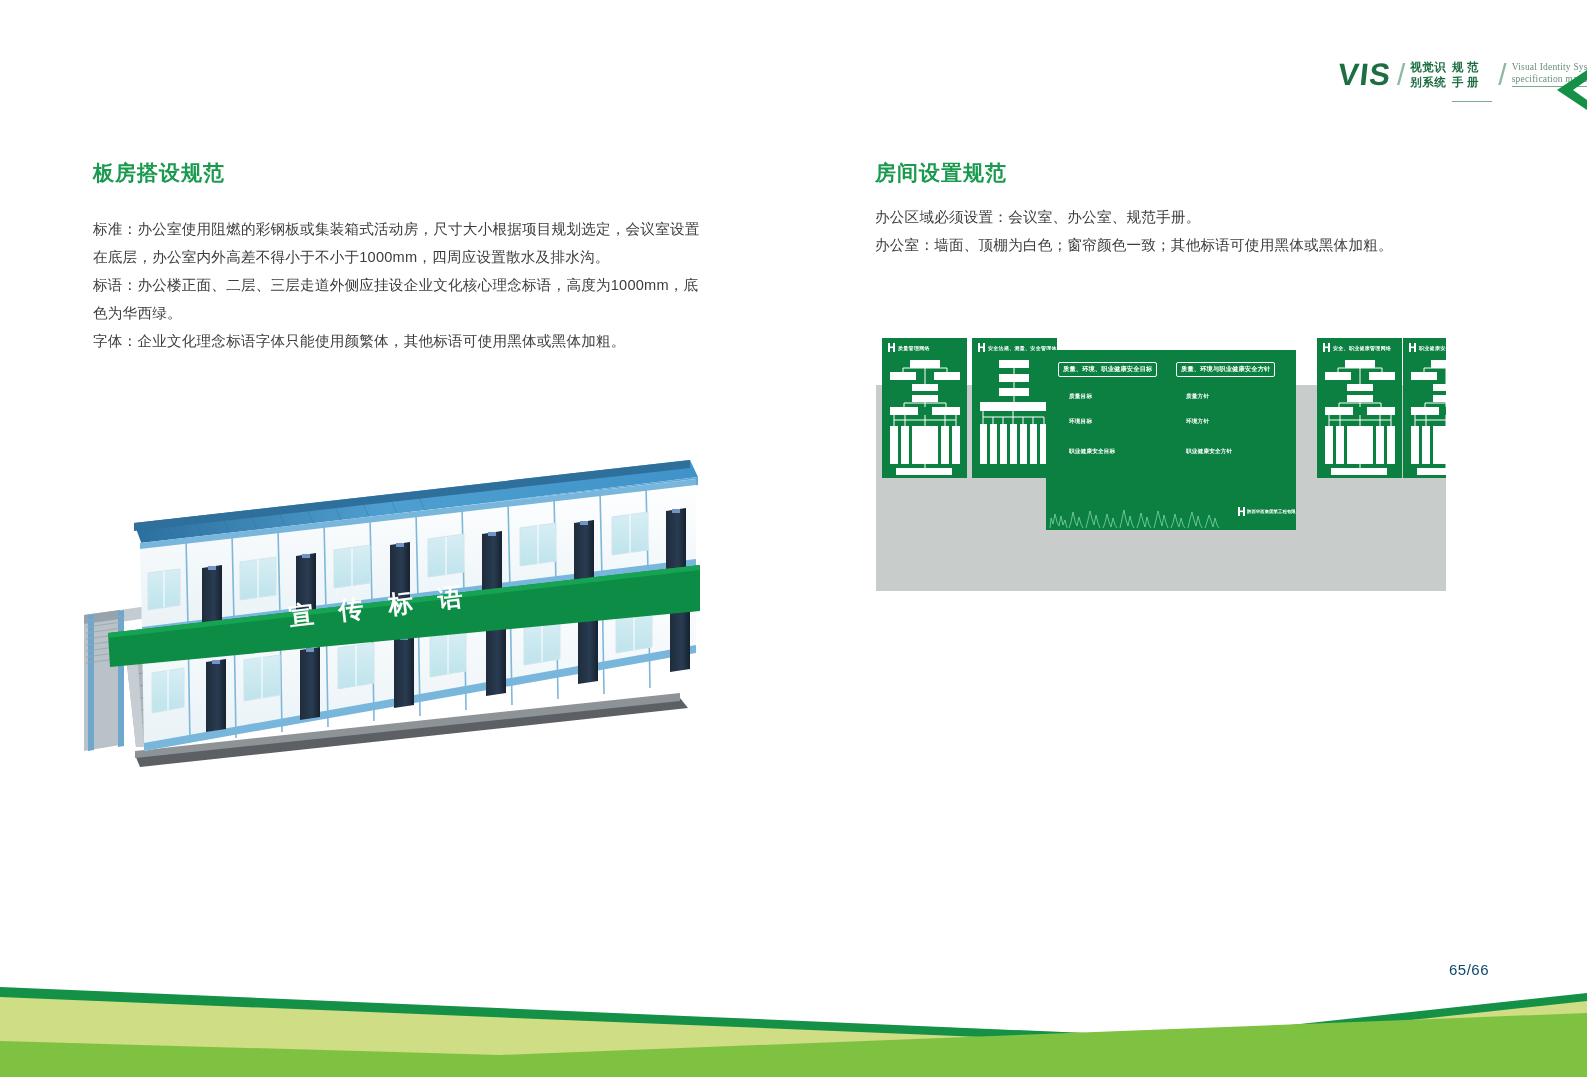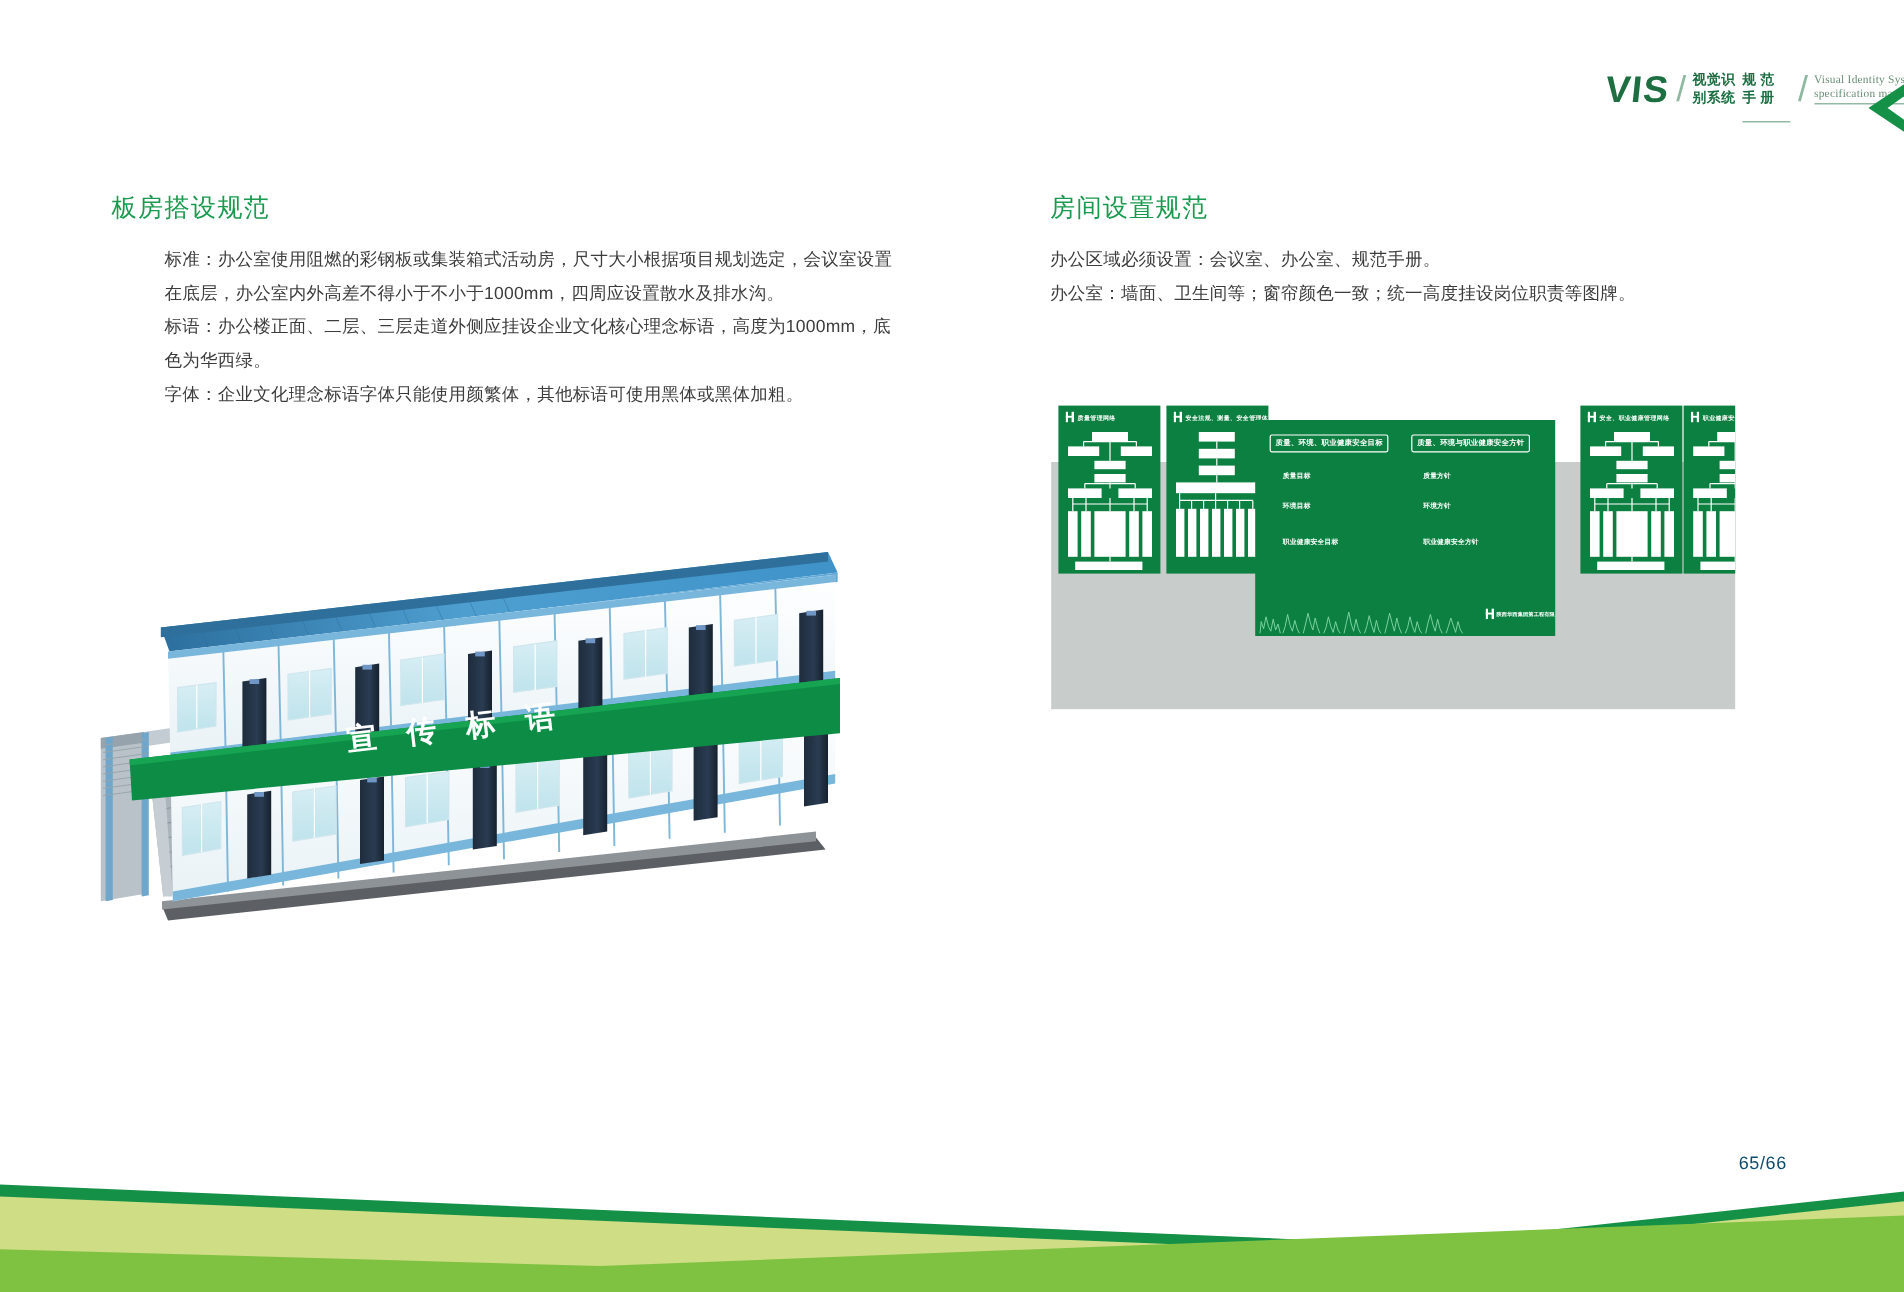--- a/index.html
+++ b/index.html
@@ -89,37 +89,37 @@
     top: 68px;
     left: 1543px;
     width: 44px;
     height: 44px;
   }
 
   
   .col-heading {
     position: absolute;
     font-size: 21px;
-    font-weight: normal;
+    font-weight: bold;
     color: #1a9a4f;
     letter-spacing: 1px;
     white-space: nowrap;
   }
   #heading-left  { left: 93px;  top: 159px; }
   #heading-right { left: 875px; top: 159px; }
 
   
   .body-block {
     position: absolute;
     color: #3c3c3c;
     font-size: 14.6px;
     line-height: 28px;
     letter-spacing: 0.2px;
   }
-  #body-left  { left: 93px;  top: 203px; width: 615px; margin-left: 44px; }
+  #body-left  { left: 93px;  top: 215px; width: 615px; }
   #body-right { left: 875px; top: 203px; width: 570px; }
   .body-block p { margin: 0; }
 
   
   #building-figure {
     position: absolute;
     left: 80px;
     top: 455px;
     width: 640px;
     height: 320px;
@@ -480,21 +480,21 @@
     
     <svg id="banner-text-overlay" viewBox="0 0 640 320">
       <text id="banner-slogan" x="210" y="170" transform="rotate(-6.6 210 170)" fill="#ffffff" font-size="25" font-weight="bold" letter-spacing="9" font-family="'Liberation Sans', sans-serif">宣 传 标 语</text>
     </svg>
   </div>
 
   <div class="col-heading" id="heading-right">房间设置规范</div>
 
   <div class="body-block" id="body-right">
     <p>办公区域必须设置：会议室、办公室、规范手册。</p>
-    <p>办公室：墙面、卫生间等；窗帘颜色一致；统一高度挂设岗位职责等图牌。</p>
+    <p>办公室：墙面、顶棚为白色；窗帘颜色一致；其他标语可使用黑体或黑体加粗。</p>
   </div>
 
   <div id="wall-figure">
     <div id="wall-grey"></div>
 
     <div class="net-board" id="net-board-0">
       <svg class="net-logo-mark" viewBox="0 0 7 9">
         <rect x="0" y="0" width="2" height="9" fill="#fff"></rect>
         <rect x="5" y="0" width="2" height="9" fill="#fff"></rect>
         <rect x="0" y="3.5" width="7" height="1.6" fill="#fff"></rect>

